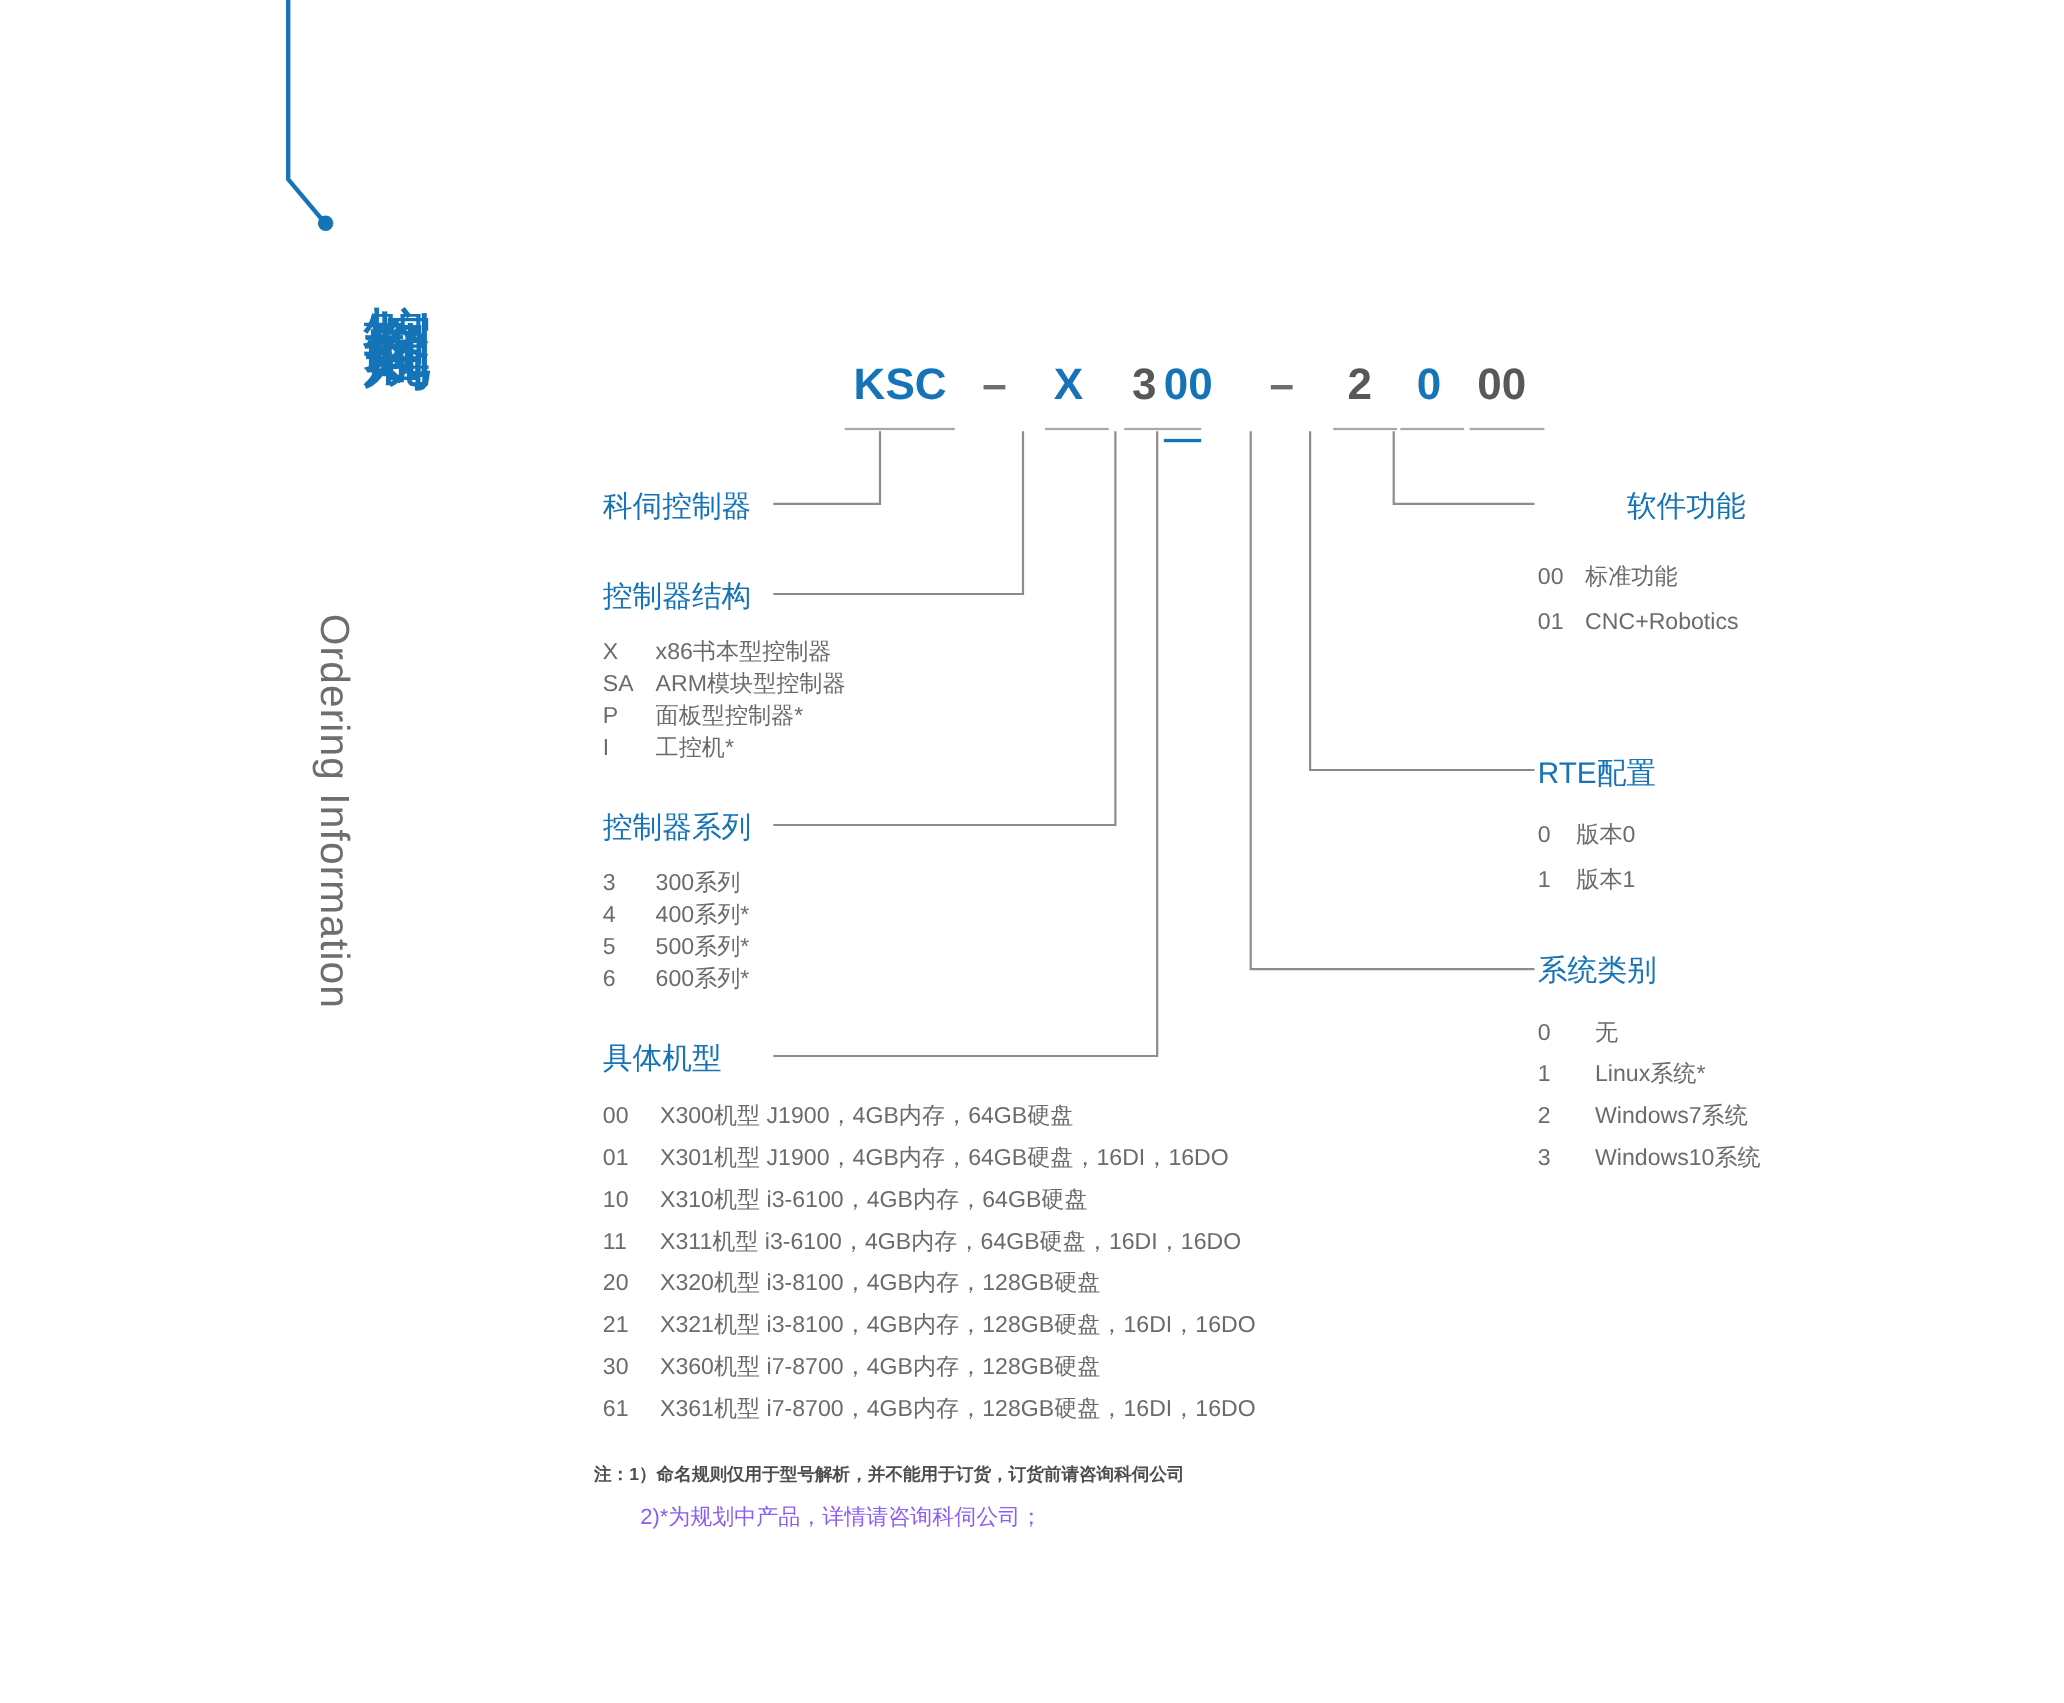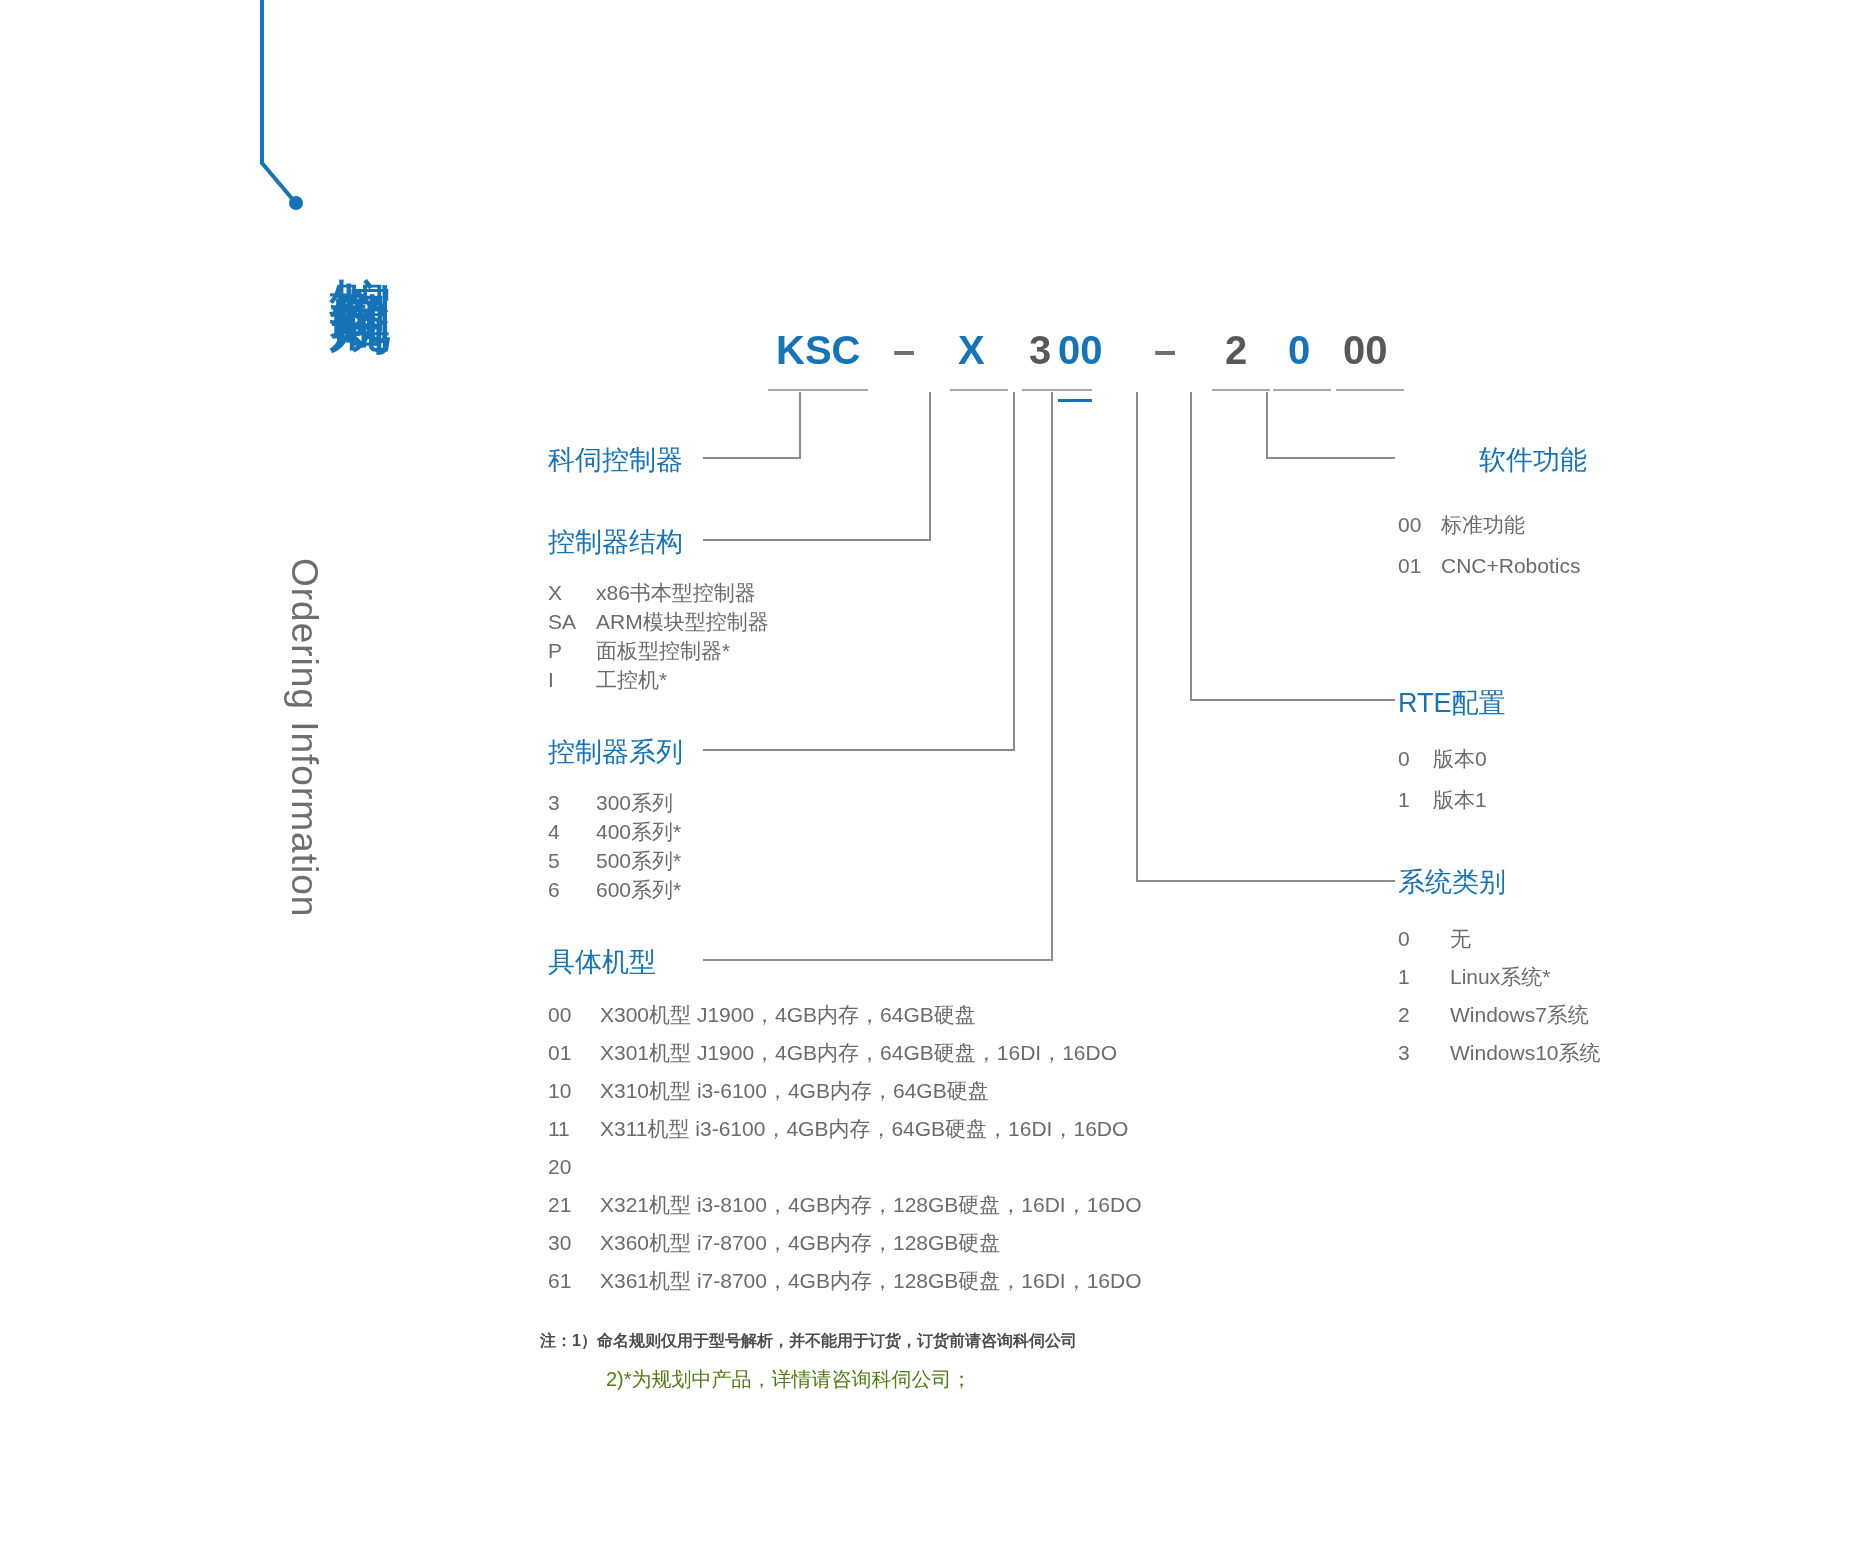--- a/index.html
+++ b/index.html
@@ -134,24 +134,24 @@
   #notes { left: 540px; top: 1326px; width: 900px; }
   #note-line-1 {
     font-size: 16px;
     font-weight: bold;
     color: #4d4d4d;
     white-space: nowrap;
     line-height: 30px;
   }
   #note-line-2 {
     font-size: 20px;
-    color: #4d7c0f;
+    color: #8b5cf6;
     white-space: nowrap;
     line-height: 30px;
-    margin-left: 66px;
+    margin-left: 42px;
     margin-top: 8px;
   }
 </style>
 </head>
 <body>
 
 <div id="page">
 
   <svg class="abs" id="deco-hook" viewBox="0 0 140 220">
     <path d="M 22 0 L 22 163 L 54 201" fill="none" stroke="#1573b8" stroke-width="4"></path>
@@ -257,20 +257,21 @@
     <div class="opt-row">
       <span class="opt-code">10</span>
       <span class="opt-label">X310机型 i3-6100，4GB内存，64GB硬盘</span>
     </div>
     <div class="opt-row">
       <span class="opt-code">11</span>
       <span class="opt-label">X311机型 i3-6100，4GB内存，64GB硬盘，16DI，16DO</span>
     </div>
     <div class="opt-row">
       <span class="opt-code">20</span>
+      <span class="opt-label">X320机型 i3-8100，4GB内存，128GB硬盘</span>
     </div>
     <div class="opt-row">
       <span class="opt-code">21</span>
       <span class="opt-label">X321机型 i3-8100，4GB内存，128GB硬盘，16DI，16DO</span>
     </div>
     <div class="opt-row">
       <span class="opt-code">30</span>
       <span class="opt-label">X360机型 i7-8700，4GB内存，128GB硬盘</span>
     </div>
     <div class="opt-row">

